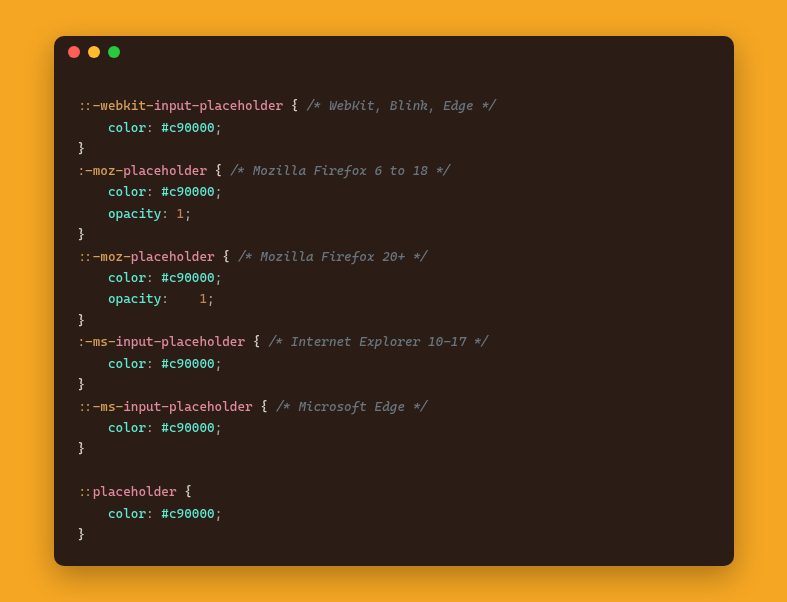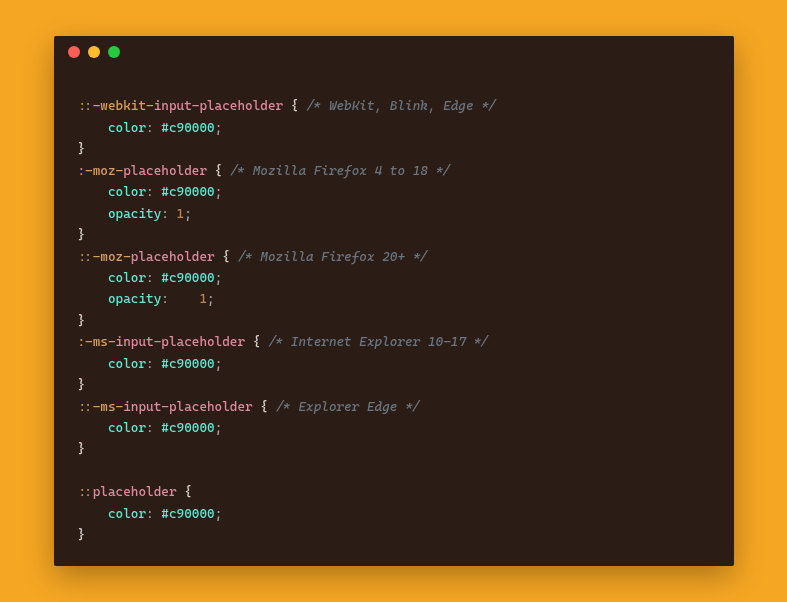--- a/index.html
+++ b/index.html
@@ -7,21 +7,21 @@
       background: #f5a623;
       width: 787px;
       height: 602px;
       display: flex;
       align-items: center;
       justify-content: center;
       font-family: 'SF Mono', Monaco, 'Cascadia Code', 'Roboto Mono', Consolas, 'Courier New', monospace;
     }
     .window {
       background: #2b1d15;
-      border-radius: 2px;
+      border-radius: 10px;
       width: 680px;
       height: 530px;
       box-shadow: 0 10px 30px rgba(0,0,0,0.3);
       overflow: hidden;
     }
     .titlebar {
       height: 32px;
       display: flex;
       align-items: center;
       padding-left: 14px;
@@ -58,32 +58,32 @@
   <div class="titlebar">
     <div class="dot dot-red"></div>
     <div class="dot dot-yellow"></div>
     <div class="dot dot-green"></div>
   </div>
   <div class="code-area" id="code-block">
       <div class="line">&nbsp;</div>
       <div class="line"><span class="sel">::-webkit-</span><span class="sel-part">input-placeholder</span><span class="brace"> {</span><span class="comment"> /* WebKit, Blink, Edge */</span></div>
       <div class="line">    <span class="prop">color</span><span class="semi">: </span><span class="val">#c90000</span><span class="semi">;</span></div>
       <div class="line"><span class="brace">}</span></div>
-      <div class="line"><span class="sel">:-moz-</span><span class="sel-part">placeholder</span><span class="brace"> {</span><span class="comment"> /* Mozilla Firefox 4 to 18 */</span></div>
+      <div class="line"><span class="sel">:-moz-</span><span class="sel-part">placeholder</span><span class="brace"> {</span><span class="comment"> /* Mozilla Firefox 6 to 18 */</span></div>
       <div class="line">    <span class="prop">color</span><span class="semi">: </span><span class="val">#c90000</span><span class="semi">;</span></div>
       <div class="line">    <span class="prop">opacity</span><span class="semi">: </span><span class="num">1</span><span class="semi">;</span></div>
       <div class="line"><span class="brace">}</span></div>
       <div class="line"><span class="sel">::-moz-</span><span class="sel-part">placeholder</span><span class="brace"> {</span><span class="comment"> /* Mozilla Firefox 20+ */</span></div>
       <div class="line">    <span class="prop">color</span><span class="semi">: </span><span class="val">#c90000</span><span class="semi">;</span></div>
       <div class="line">    <span class="prop">opacity</span><span class="semi">:    </span><span class="num">1</span><span class="semi">;</span></div>
       <div class="line"><span class="brace">}</span></div>
       <div class="line"><span class="sel">:-ms-</span><span class="sel-part">input-placeholder</span><span class="brace"> {</span><span class="comment"> /* Internet Explorer 10-17 */</span></div>
       <div class="line">    <span class="prop">color</span><span class="semi">: </span><span class="val">#c90000</span><span class="semi">;</span></div>
       <div class="line"><span class="brace">}</span></div>
-      <div class="line"><span class="sel">::-ms-</span><span class="sel-part">input-placeholder</span><span class="brace"> {</span><span class="comment"> /* Explorer Edge */</span></div>
+      <div class="line"><span class="sel">::-ms-</span><span class="sel-part">input-placeholder</span><span class="brace"> {</span><span class="comment"> /* Microsoft Edge */</span></div>
       <div class="line">    <span class="prop">color</span><span class="semi">: </span><span class="val">#c90000</span><span class="semi">;</span></div>
       <div class="line"><span class="brace">}</span></div>
       <div class="line">&nbsp;</div>
       <div class="line"><span class="sel">::</span><span class="sel-part">placeholder</span><span class="brace"> {</span></div>
       <div class="line">    <span class="prop">color</span><span class="semi">: </span><span class="val">#c90000</span><span class="semi">;</span></div>
       <div class="line"><span class="brace">}</span></div>
     </div>
 </div>
 
 </body></html>

